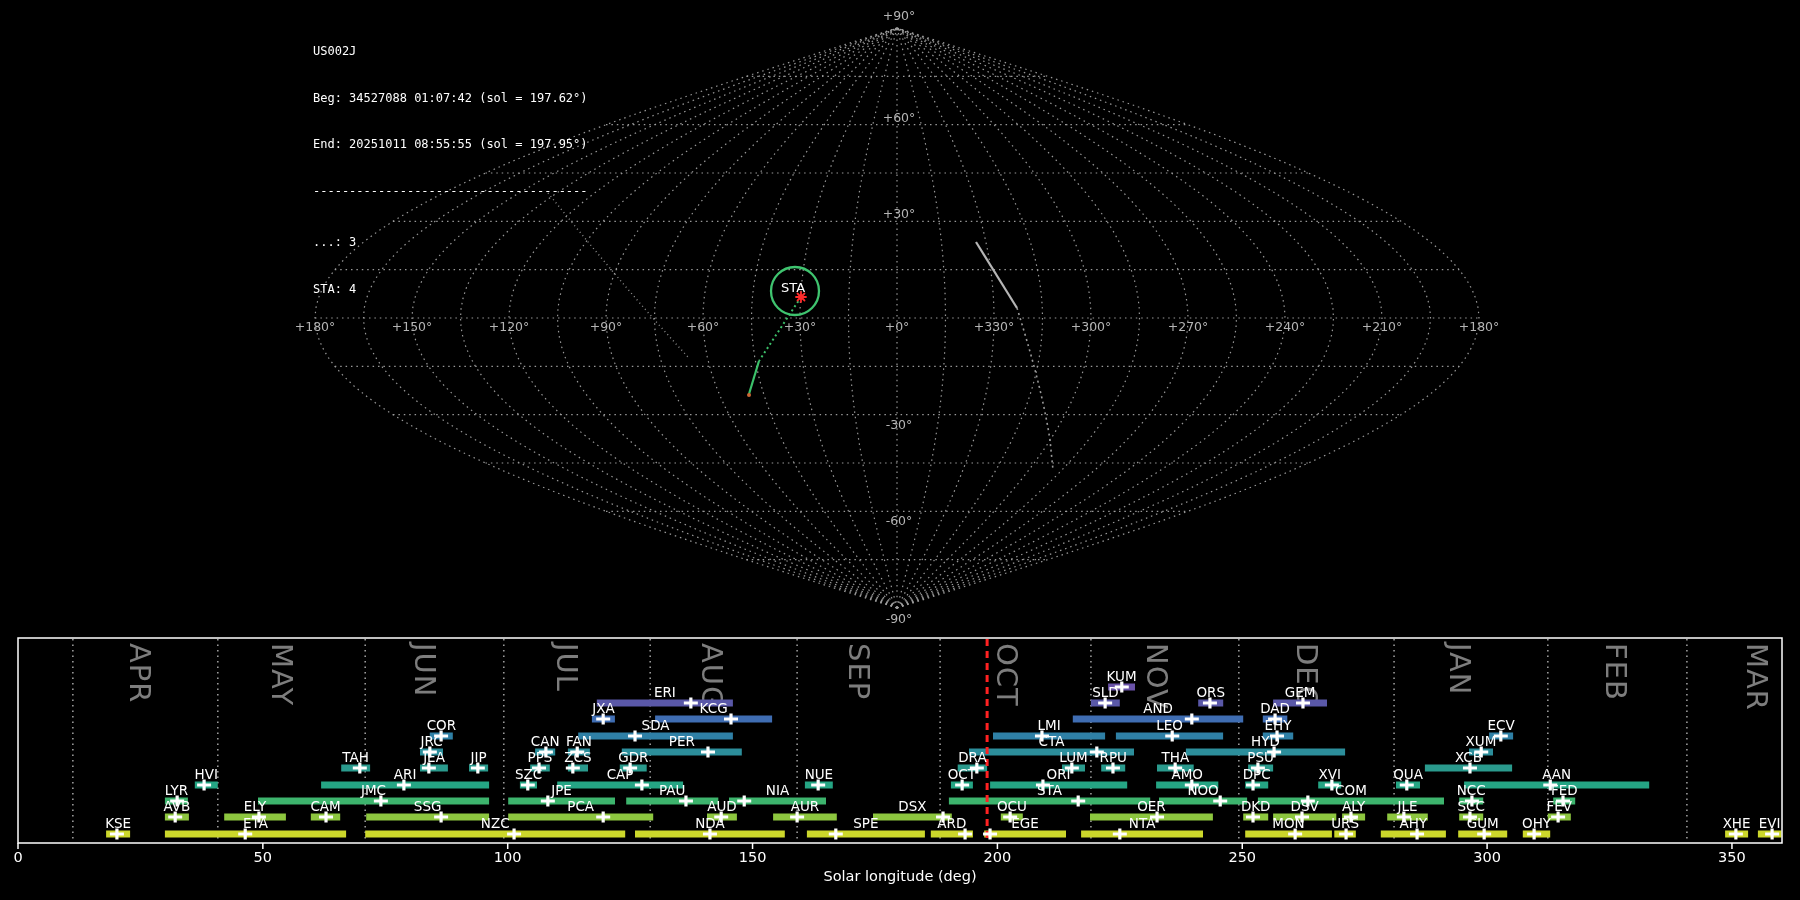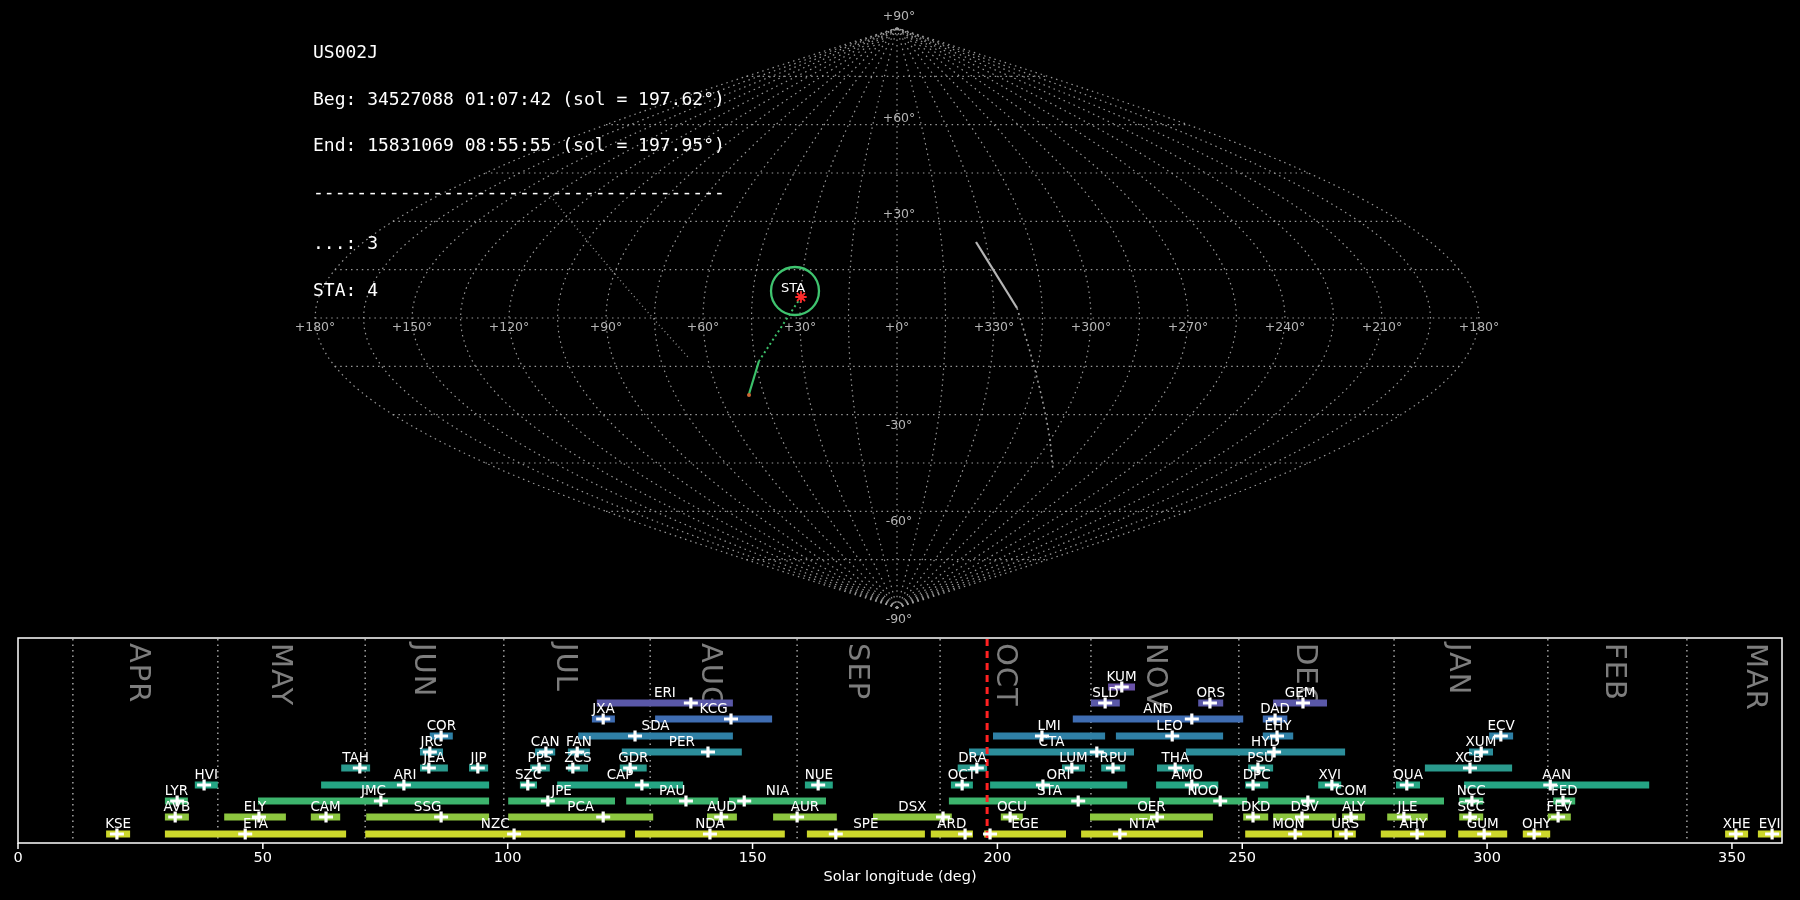--- a/index.html
+++ b/index.html
@@ -1,33 +1,33 @@
 <!DOCTYPE html>
 <html><head>
 <meta charset="utf-8">
 <style>
   html,body{margin:0;padding:0;background:#000;}
   body{width:1800px;height:900px;position:relative;overflow:hidden;
        font-family:"DejaVu Sans",sans-serif;}
   .info-panel{position:absolute;left:313px;top:13px;color:#fff;
-      font-family:"DejaVu Sans Mono",monospace;font-size:18px;line-height:15.5px;
+      font-family:"DejaVu Sans Mono",monospace;font-size:12px;line-height:15.5px;
       white-space:pre;z-index:5;}
   .info-gap{margin-top:5px;}
   svg{position:absolute;left:0;display:block;}
   #sky{top:0;}
   #timeline{top:630px;}
   text{font-family:"DejaVu Sans",sans-serif;}
 </style>
 </head>
 <body>
 
 <div class="info-panel">
   <div>US002J</div>
   <div>Beg: 34527088 01:07:42 (sol = 197.62°)</div>
-  <div>End: 15831069 08:55:55 (sol = 197.95°)</div>
+  <div>End: 20251011 08:55:55 (sol = 197.95°)</div>
   <div>--------------------------------------</div>
   <div class="info-gap">...: 3</div>
   <div>STA: 4</div>
 </div>
 
 <svg id="sky" width="1800" height="630" viewBox="0 0 1800 630">
     <line x1="746.4" y1="559.7" x2="1047.6" y2="559.7" stroke="#a0a0a0" stroke-width="1.2" fill="none" stroke-dasharray="1.5 3.9" opacity="0.95"></line>
     <line x1="606.0" y1="511.3" x2="1188.0" y2="511.3" stroke="#a0a0a0" stroke-width="1.2" fill="none" stroke-dasharray="1.5 3.9" opacity="0.95"></line>
     <line x1="485.5" y1="463.0" x2="1308.5" y2="463.0" stroke="#a0a0a0" stroke-width="1.2" fill="none" stroke-dasharray="1.5 3.9" opacity="0.95"></line>
     <line x1="393.0" y1="414.7" x2="1401.0" y2="414.7" stroke="#a0a0a0" stroke-width="1.2" fill="none" stroke-dasharray="1.5 3.9" opacity="0.95"></line>

